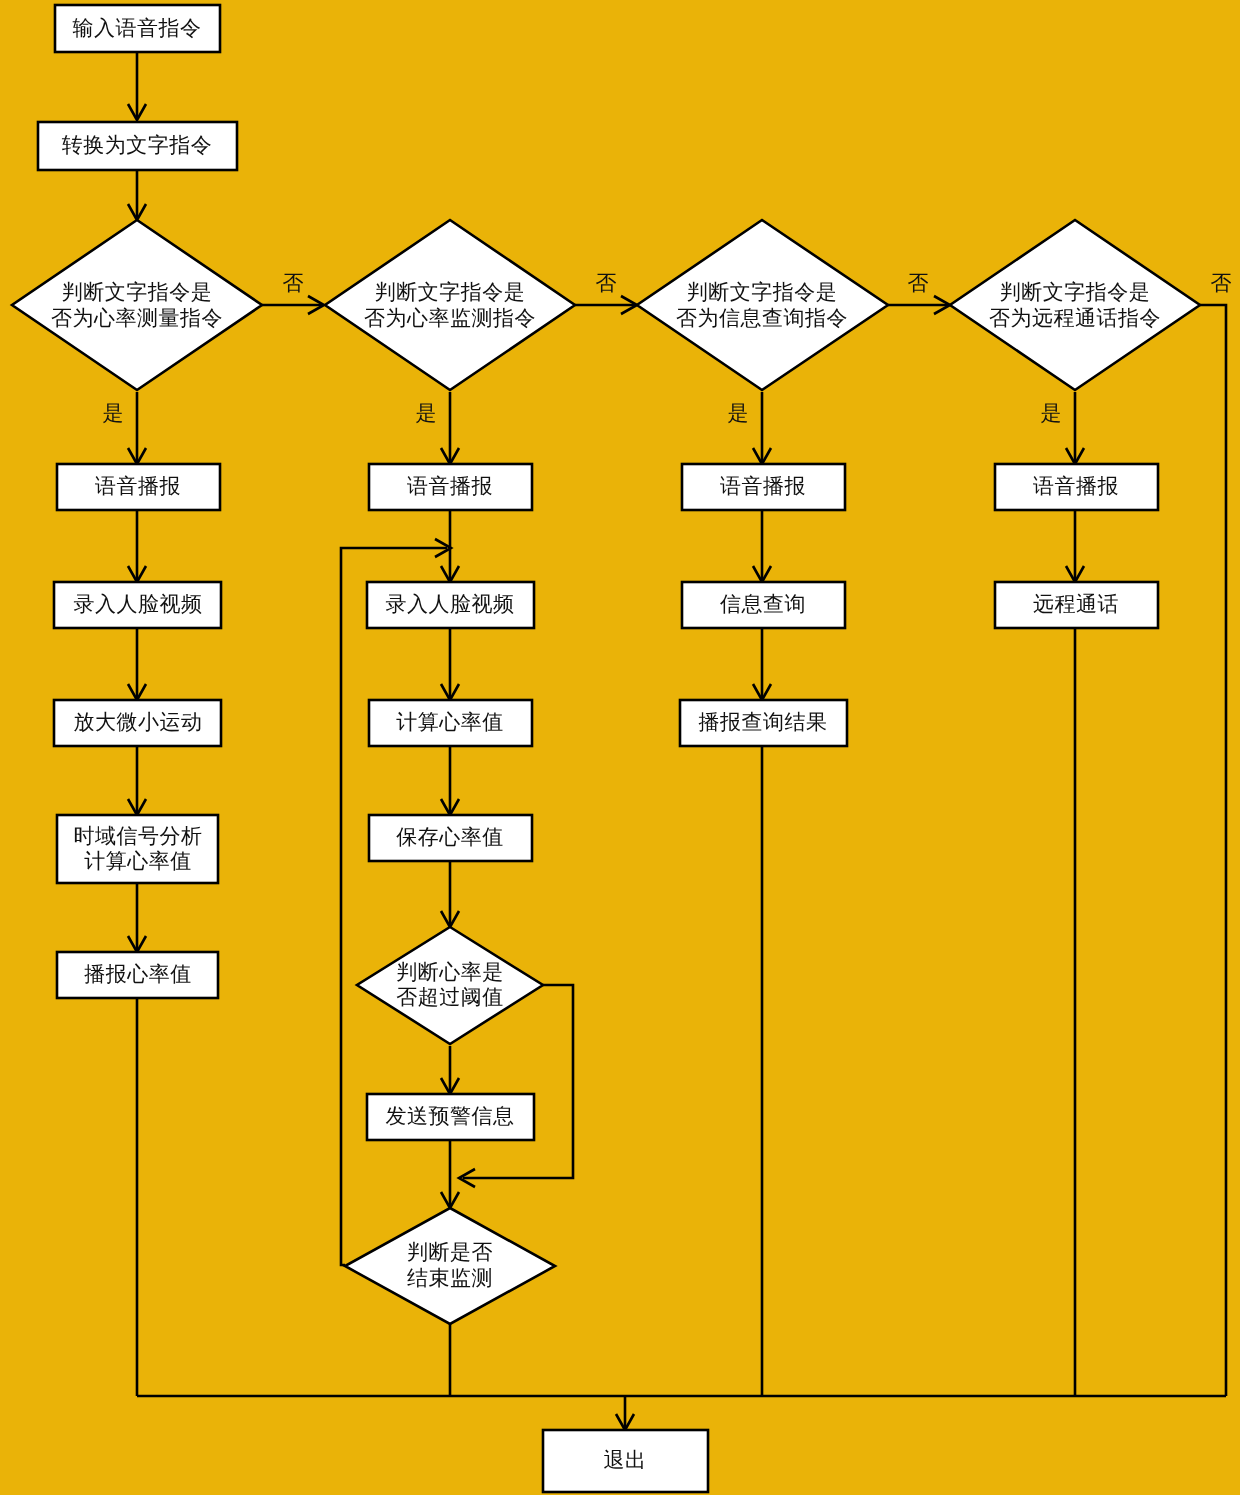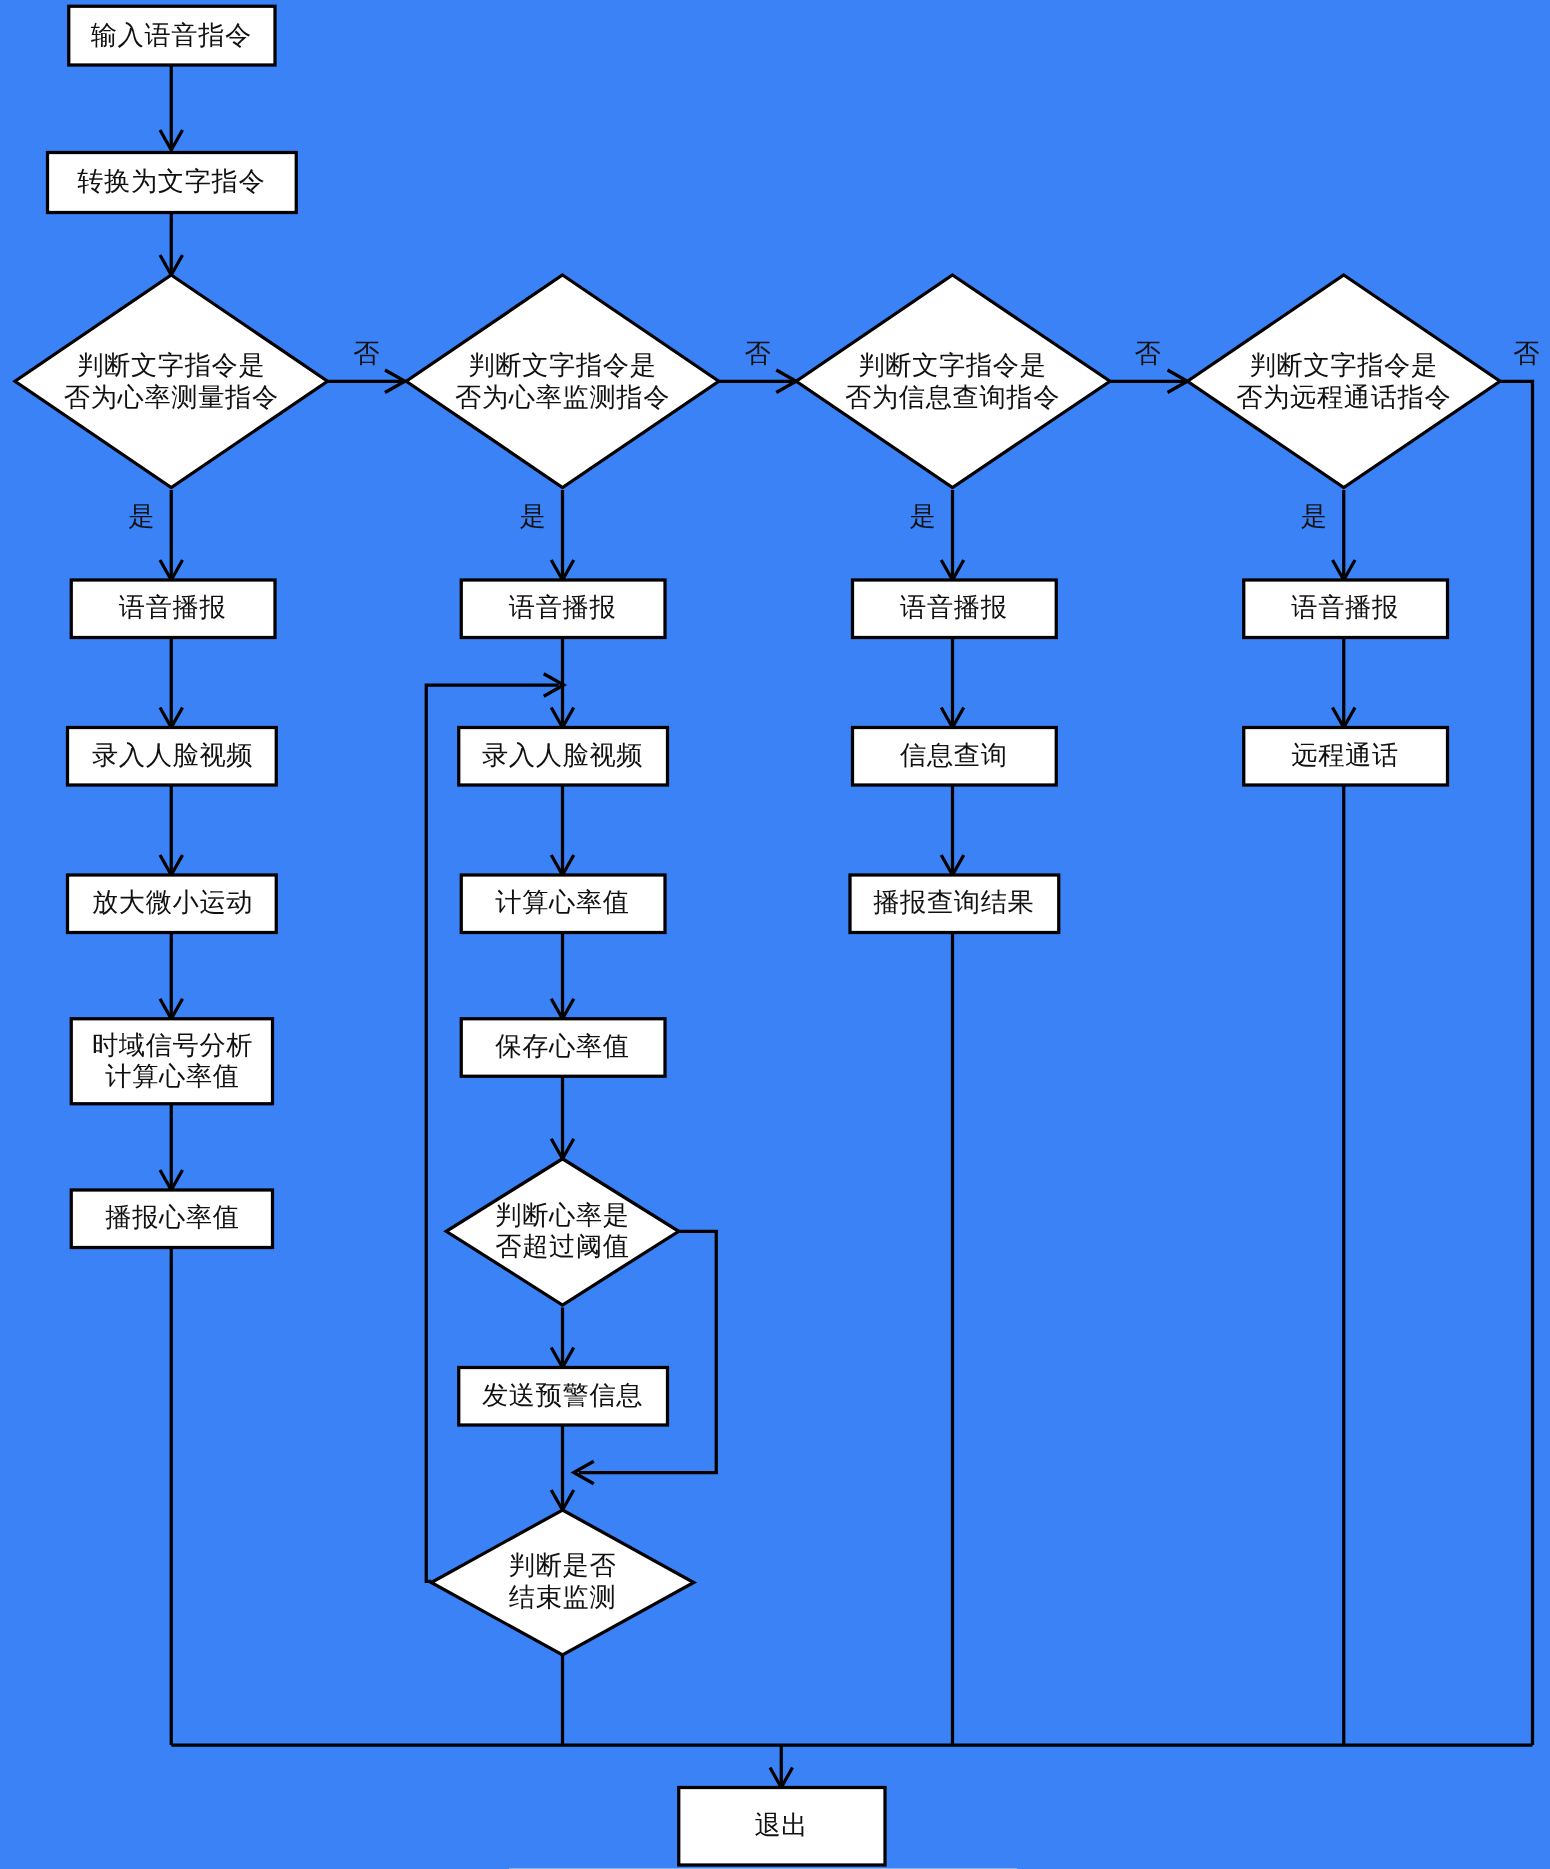--- a/index.html
+++ b/index.html
@@ -7,21 +7,21 @@
     padding: 0;
     background: #ffffff;
   }
   body {
     font-family: "Liberation Serif", "DejaVu Serif", serif;
   }
   #flowchart-root {
     position: relative;
     width: 1240px;
     height: 1495px;
-    background: #3b82f6;
+    background: #eab308;
     overflow: hidden;
   }
   svg#flow-svg {
     position: absolute;
     top: 0;
     left: 0;
     width: 1240px;
     height: 1495px;
   }
   .node-shape {

